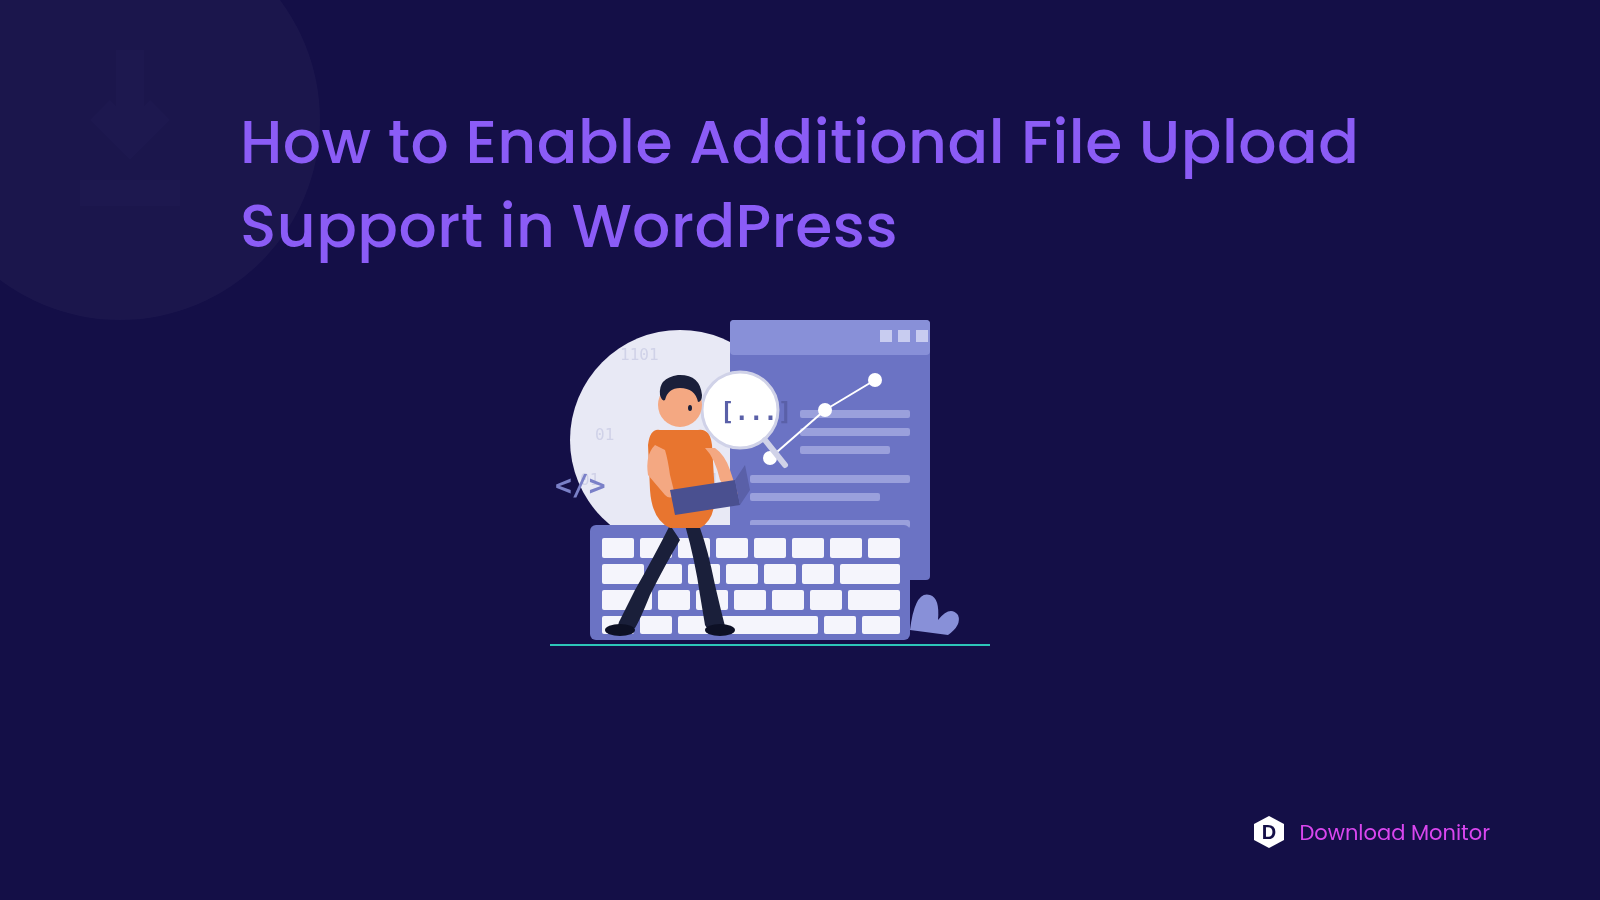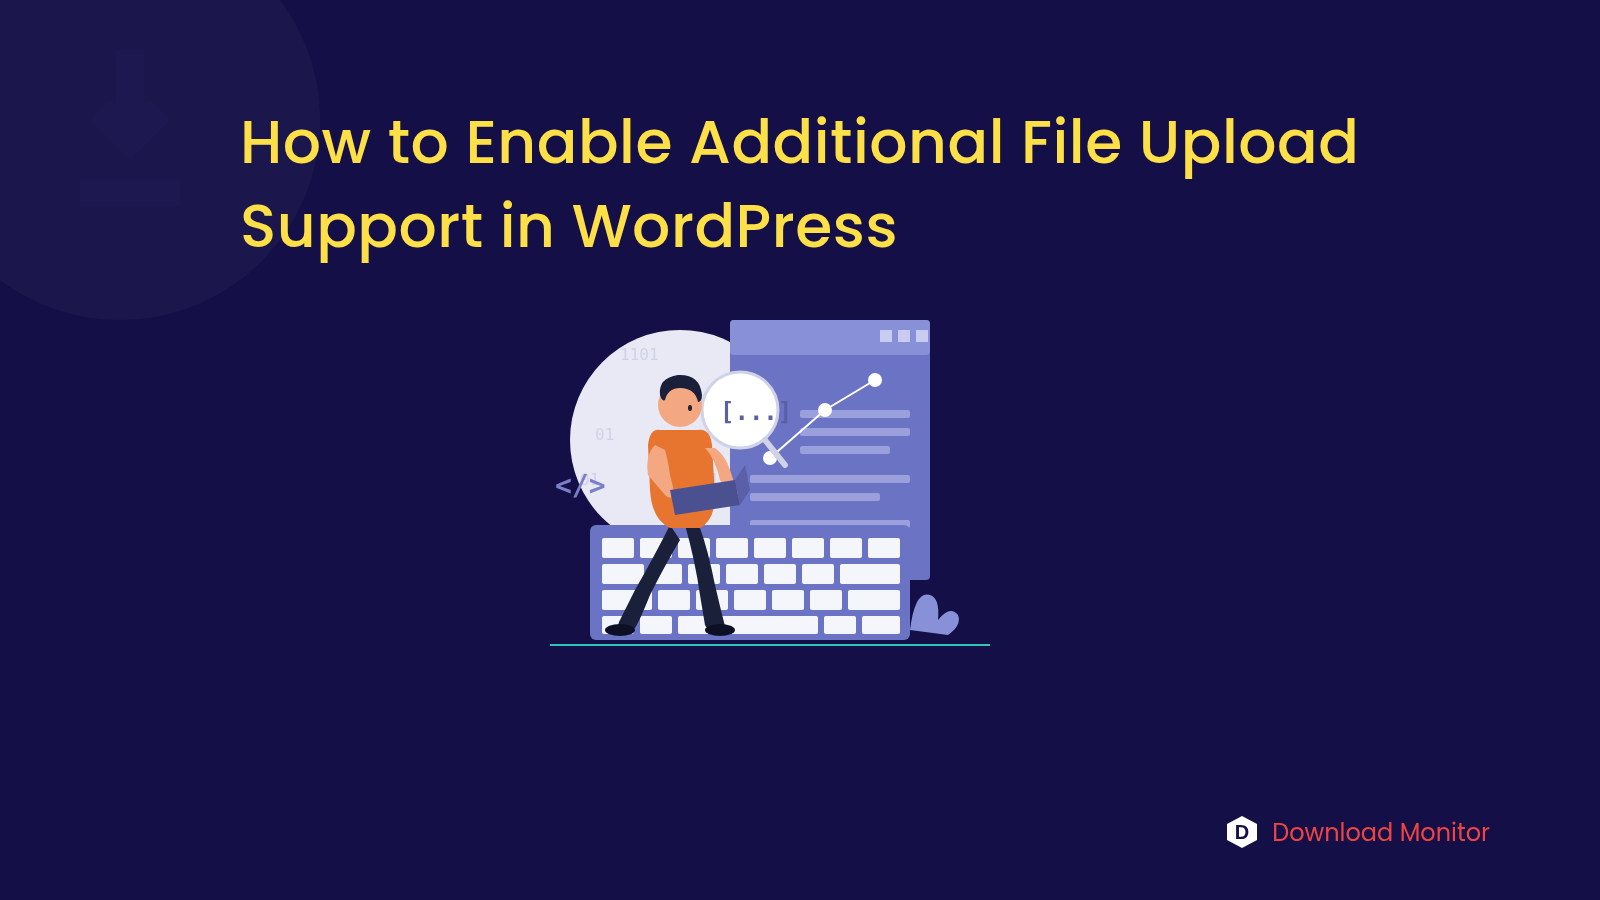--- a/index.html
+++ b/index.html
@@ -23,21 +23,21 @@
     .bg-download-icon {
       position: absolute;
       top: 40px;
       left: 50px;
       opacity: 0.15;
     }
     .title {
       position: absolute;
       top: 100px;
       left: 240px;
-      color: #fde047;
+      color: #8b5cf6;
       font-size: 60px;
       font-weight: 500;
       line-height: 1.4;
       letter-spacing: 0.5px;
     }
     .illustration {
       position: absolute;
       top: 310px;
       left: 520px;
       width: 500px;
@@ -49,22 +49,22 @@
       right: 110px;
       display: flex;
       align-items: center;
       gap: 12px;
     }
     .brand-icon {
       width: 36px;
       height: 36px;
     }
     .brand-text {
-      color: #ef4444;
-      font-size: 24px;
+      color: #d946ef;
+      font-size: 21px;
       font-weight: 400;
     }
   </style>
 </head>
 <body>
 
 <div class="bg-circle"></div>
 
 <div class="bg-download-icon">
   <svg width="160" height="180" viewBox="0 0 160 180">

